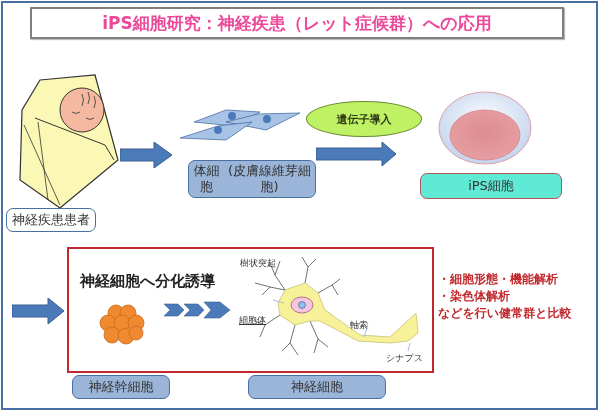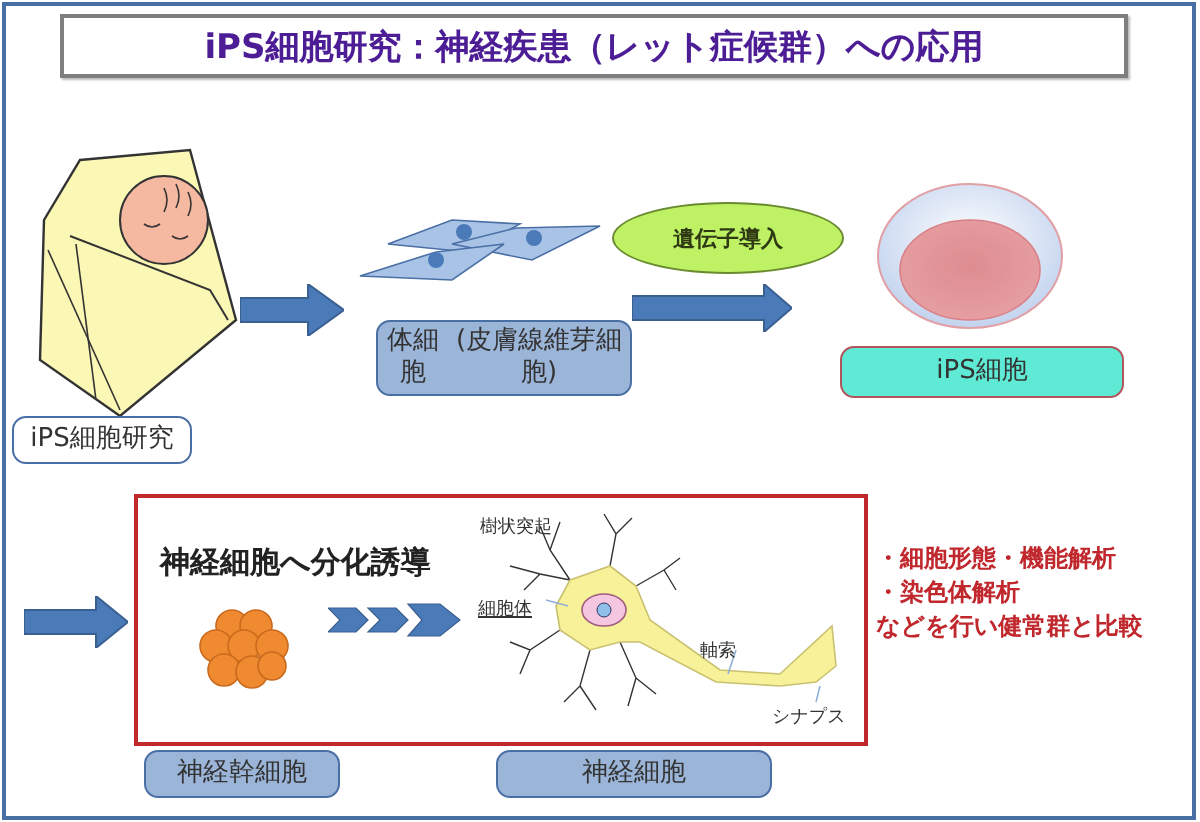--- a/index.html
+++ b/index.html
@@ -1,21 +1,21 @@
 <!DOCTYPE html>
 <html><head>
 <meta charset="utf-8">
 <style>
   html, body { margin:0; padding:0; }
   body { width:600px; height:411px; background:#ffffff; position:relative; overflow:hidden;
          font-family:"DejaVu Sans", sans-serif; }
   .frame { position:absolute; left:1px; top:1px; width:593px; height:405px; border:2px solid #4a6fa5; }
   .title-box { position:absolute; left:30px; top:7px; width:530px; height:28px; border:2px solid #7f7f7f;
                box-shadow: 1px 1px 1px #bbb; display:flex; align-items:center; justify-content:center;
-               font-size:17px; font-weight:bold; color:#4c1d95; background:#fff; }
+               font-size:17px; font-weight:bold; color:#ec4899; background:#fff; }
   .label-box { position:absolute; display:flex; align-items:center; justify-content:center; text-align:center;
                border-radius:7px; color:#333; font-size:13px; line-height:16px; }
   .blue-box { background:#9bb5d9; border:1.5px solid #4a6fa5; }
   .white-box { background:#fff; border:1.5px solid #4a6fa5; }
   .pink-box { background:#5eead4; border:1.5px solid #b0555c; font-weight:normal; }
   .red-frame { position:absolute; left:67px; top:247px; width:363px; height:122px; border:2px solid #c0282d; }
   .small-label { position:absolute; font-size:9px; color:#333; }
   .diff-title { position:absolute; left:80px; top:272px; font-size:15px; font-weight:bold; color:#222;font-family:Liberation Serif, serif; }
   .red-text { position:absolute; left:438px; top:271px; font-size:12px; line-height:17px; color:#c0282d; font-weight:bold; }
   .gene-oval { position:absolute; left:306px; top:101px; width:114px; height:34px; border-radius:50%;
@@ -32,21 +32,21 @@
 <svg style="position:absolute;left:10px;top:70px" width="110" height="140" viewBox="0 0 110 140">
   <path d="M30 10 L85 5 L108 90 L50 138 L10 110 L12 40 Z" fill="#fbf7b5" stroke="#333" stroke-width="1.2"></path>
   <path d="M25 48 L95 75 L104 90" fill="none" stroke="#333" stroke-width="1"></path>
   <path d="M14 55 L50 135" fill="none" stroke="#333" stroke-width="0.8"></path>
   <path d="M28 52 L38 130" fill="none" stroke="#333" stroke-width="0.8"></path>
   <circle cx="72" cy="40" r="22" fill="#f4b9a0" stroke="#333" stroke-width="1"></circle>
   <path d="M72 24 q3 6 0 12 M78 22 q3 6 0 12 M84 26 q3 6 0 12" fill="none" stroke="#333" stroke-width="0.8"></path>
   <path d="M62 42 q4 3 8 0 M76 48 q4 3 8 0" fill="none" stroke="#333" stroke-width="0.8"></path>
 </svg>
 
-<div class="label-box white-box" style="left:6px;top:208px;width:88px;height:22px;">iPS細胞研究</div>
+<div class="label-box white-box" style="left:6px;top:208px;width:88px;height:22px;">神経疾患患者</div>
 
 <svg style="position:absolute;left:120px;top:142px" width="52" height="26" viewBox="0 0 52 26">
   <path d="M0 7 H34 V0 L52 13 L34 26 V19 H0 Z" fill="#4a7ab8" stroke="#3a5f91" stroke-width="1"></path>
 </svg>
 
 <svg style="position:absolute;left:178px;top:100px" width="125" height="48" viewBox="0 0 125 48">
   <path d="M16 22 L48 10 L82 12 L56 26 Z" fill="#a9c3e6" stroke="#4a6fa5" stroke-width="0.8"></path>
   <path d="M48 22 L80 14 L122 13 L88 30 Z" fill="#a9c3e6" stroke="#4a6fa5" stroke-width="0.8"></path>
   <path d="M2 38 L40 26 L74 22 L48 40 Z" fill="#a9c3e6" stroke="#4a6fa5" stroke-width="0.8"></path>
   <circle cx="54" cy="16" r="4" fill="#4a7ab8"></circle>
@@ -124,21 +124,21 @@
   <ellipse cx="62" cy="50" rx="11" ry="8" fill="#f5c6df" stroke="#a05a80" stroke-width="0.8"></ellipse>
   <circle cx="62" cy="50" r="3.5" fill="#8fc0ea" stroke="#336" stroke-width="0.5"></circle>
   <g stroke="#8fb0d8" stroke-width="0.8">
     <path d="M33 45 L44 48"></path>
       <path d="M128 70 L124 82"></path>
       <path d="M170 88 L168 96"></path>
   </g>
 </svg>
 
 <div class="small-label" style="left:240px;top:257px;">樹状突起</div>
-<div class="small-label" style="left:239px;top:298px;text-decoration:underline;">細胞体</div>
+<div class="small-label" style="left:239px;top:314px;text-decoration:underline;">細胞体</div>
 <div class="small-label" style="left:350px;top:319px;">軸索</div>
 <div class="small-label" style="left:386px;top:352px;">シナプス</div>
 
 <div class="label-box blue-box" style="left:72px;top:375px;width:96px;height:22px;">神経幹細胞</div>
 <div class="label-box blue-box" style="left:248px;top:375px;width:136px;height:22px;">神経細胞</div>
 
 <div class="red-text">
   <div>・細胞形態・機能解析</div>
   <div>・染色体解析</div>
   <div>などを行い健常群と比較</div>

